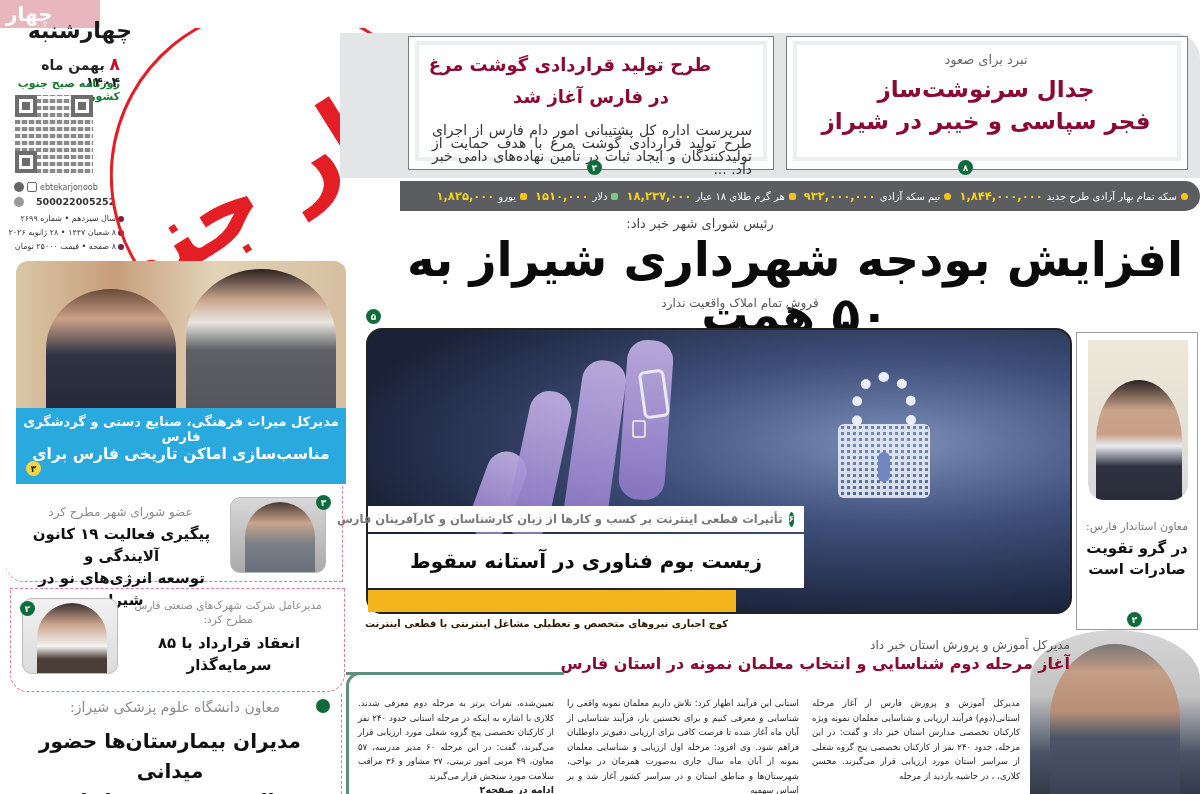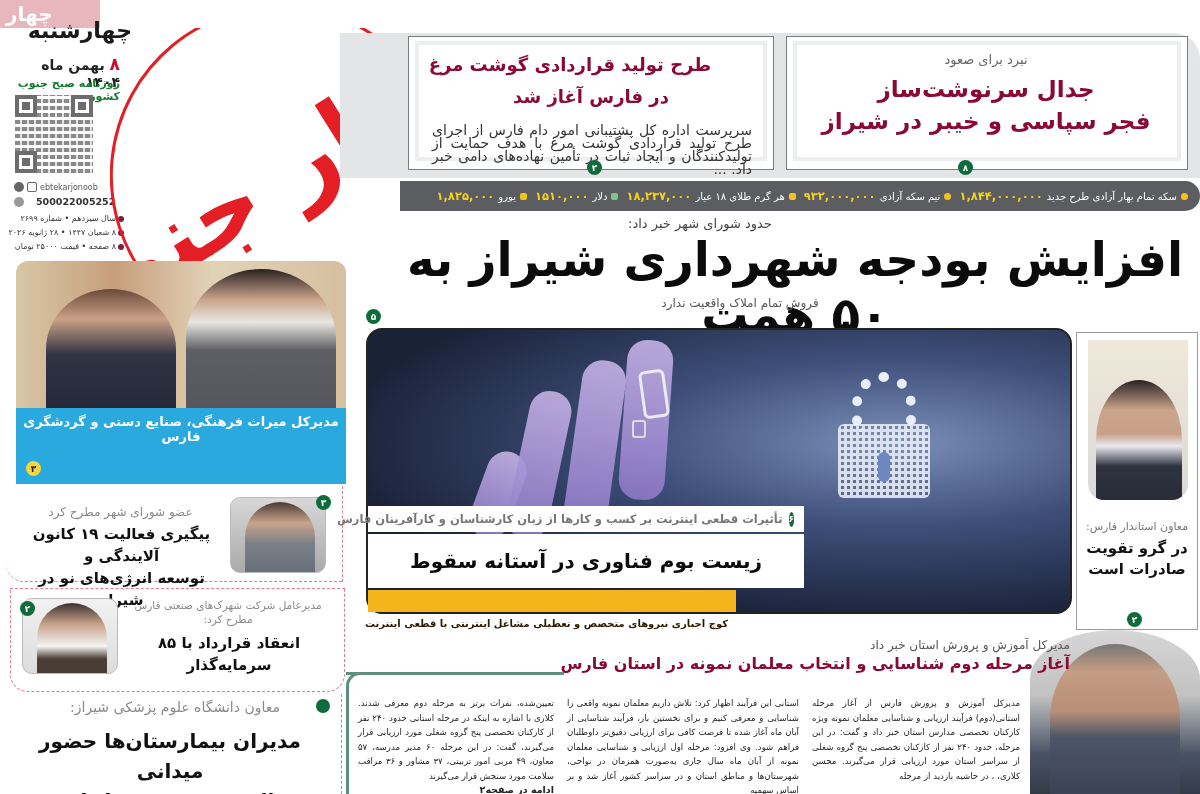--- a/index.html
+++ b/index.html
@@ -211,31 +211,32 @@
     <span class="cur-label">دلار</span>
     <span class="cur-value">۱۵۱۰,۰۰۰</span>
   </div>
   <div class="cur-item">
     <span class="cur-icon"></span>
     <span class="cur-label">یورو</span>
     <span class="cur-value">۱,۸۲۵,۰۰۰</span>
   </div>
 </div>
 
-<div id="main-kicker" class="abs">حدود شورای شهر خبر داد:</div>
+<div id="main-kicker" class="abs">رئیس شورای شهر خبر داد:</div>
 <div id="main-headline" class="abs">افزایش بودجه شهرداری شیراز به ۵۰ همت</div>
 <div id="main-sub" class="abs">فروش تمام املاک واقعیت ندارد</div>
 <div id="main-badge" class="abs num-badge">۵</div>
 
 <div id="left-photo" class="abs">
   <div class="person" style="left:30px; width:130px; height:120px; background: linear-gradient(180deg,#6a4a3a 0%, #caa186 25%, #2f3342 55%, #26293a 100%);"></div>
   <div class="person" style="left:170px; width:150px; height:140px; background: linear-gradient(180deg,#2a2020 0%, #c9a58c 22%, #e9e6e2 38%, #5e5f66 58%, #55565e 100%);"></div>
 </div>
 <div id="left-caption" class="abs">
   <div class="k">مدیرکل میراث فرهنگی، صنایع دستی و گردشگری فارس</div>
+  <div class="h">مناسب‌سازی اماکن تاریخی فارس برای</div>
   <div class="num-badge yellow">۳</div>
 </div>
 
 <div id="s1-box" class="abs dash-box"></div>
 <div id="s1-photo" class="abs">
   <div class="person" style="left:14px; width:70px; height:70px; background: linear-gradient(180deg,#4a3a32 0%, #c7a48c 30%, #7b7f88 60%, #6a6e78 100%);"></div>
 </div>
 <div id="s1-badge" class="abs num-badge">۳</div>
 <div id="s1-kicker" class="abs">عضو شورای شهر مطرح کرد</div>
 <div id="s1-head" class="abs">

